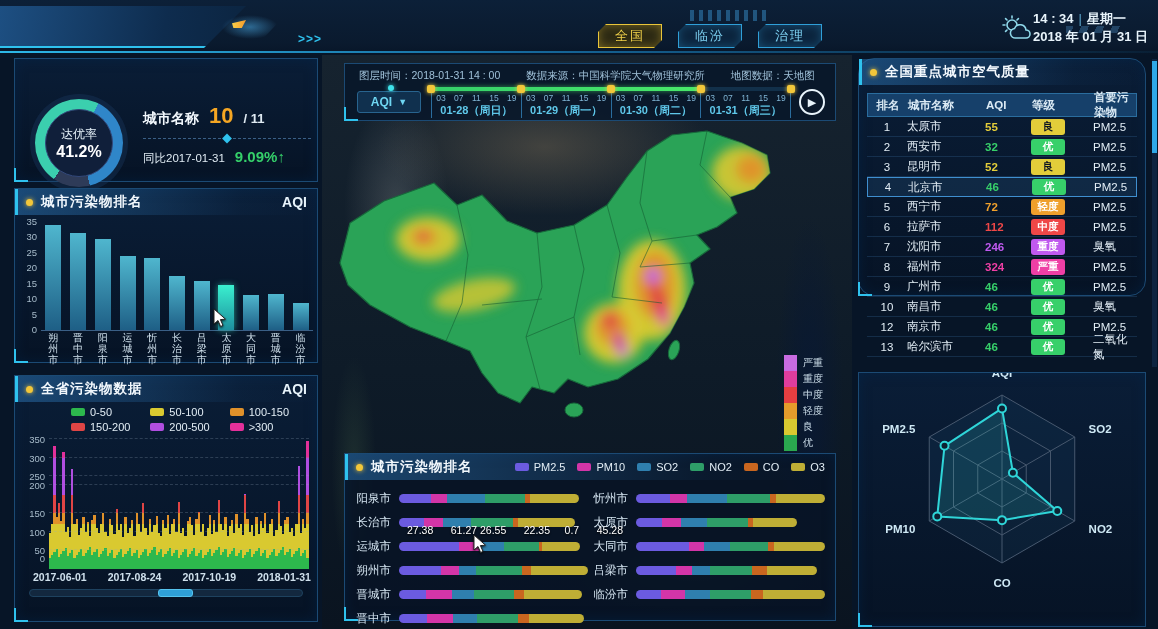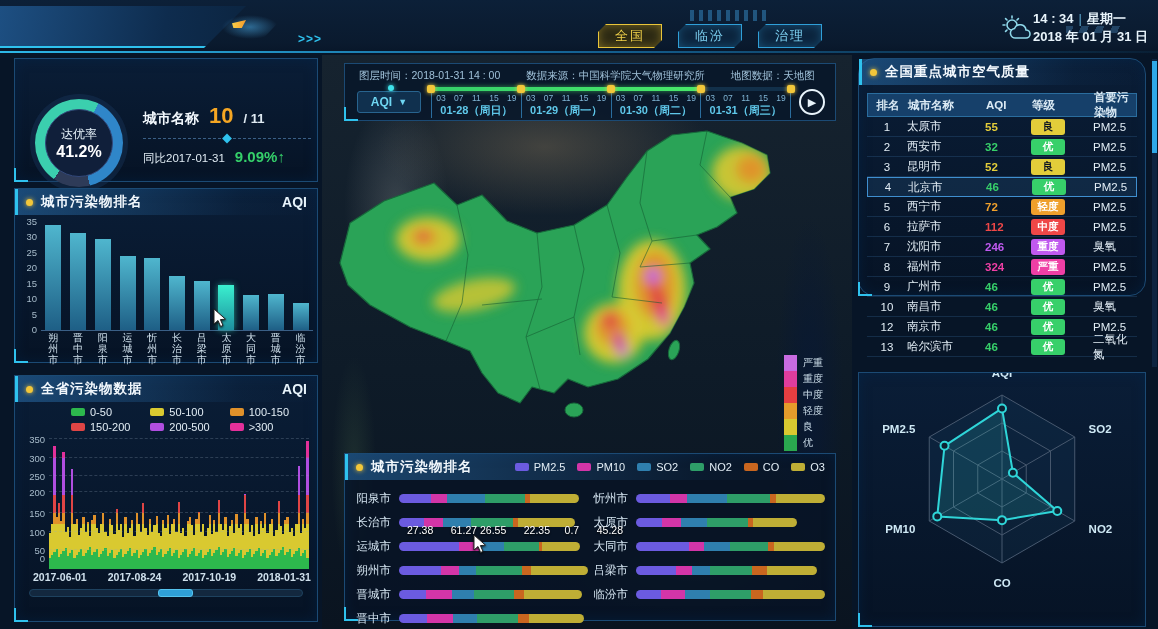--- a/index.html
+++ b/index.html
@@ -1018,21 +1018,21 @@
         </div>
     <div class="pgrid" style="bottom: 18.5714px;">
           <span class="pgl">50</span>
         </div>
         <div class="pgrid" style="bottom: 37.1429px;">
           <span class="pgl">100</span>
         </div>
         <div class="pgrid" style="bottom: 55.7143px;">
           <span class="pgl">150</span>
         </div>
-        <div class="pgrid" style="bottom: 77px;">
+        <div class="pgrid" style="bottom: 84px;">
           <span class="pgl">200</span>
         </div>
         <div class="pgrid" style="bottom: 92.8571px;">
           <span class="pgl">250</span>
         </div>
         <div class="pgrid" style="bottom: 111.429px;">
           <span class="pgl">300</span>
         </div>
         <div class="pgrid" style="bottom: 130px;">
           <span class="pgl">350</span>

